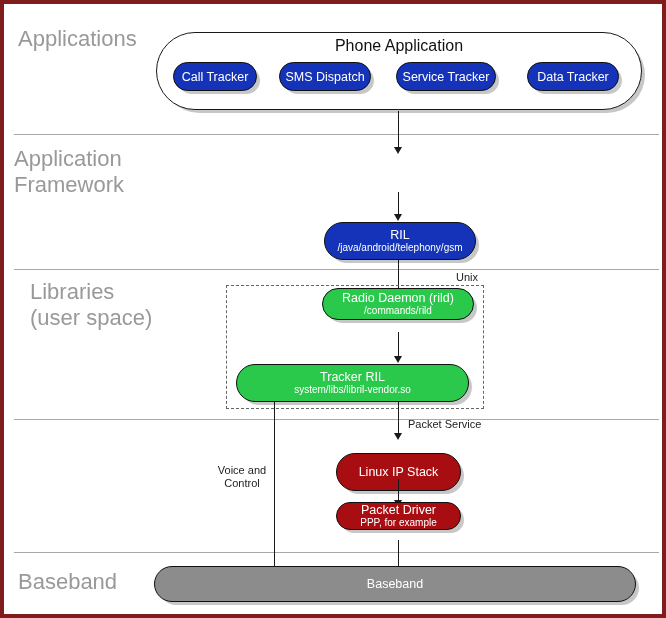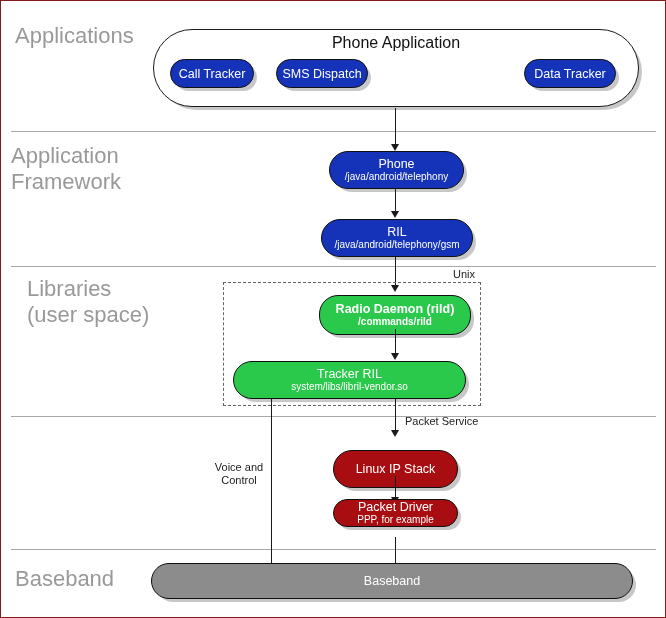--- a/index.html
+++ b/index.html
@@ -3,21 +3,21 @@
 <meta charset="utf-8">
 <style>
   html,body{margin:0;padding:0;background:#ffffff;}
   body{font-family:"Liberation Sans",sans-serif;}
 
   #canvas{
     position:relative;
     width:666px;height:618px;
     background:#ffffff;
     box-sizing:border-box;
-    border:1px solid #7f1d1d;
+    border:4px solid #7f1d1d;
     overflow:hidden;
   }
 
   
   .divider{position:absolute;left:10px;width:645px;height:1px;background:#a8a8a8;}
 
   
   .layer-label{
     position:absolute;
     color:#999999;
@@ -115,48 +115,47 @@
 
   <div id="apps-container">
     <div id="apps-title">Phone Application</div>
 
     <div class="node blue app-pill" style="left:16px;width:84px;">
       <span class="t1">Call Tracker</span>
     </div>
     <div class="node blue app-pill" style="left:122px;width:92px;">
       <span class="t1">SMS Dispatch</span>
     </div>
+    <div class="node blue app-pill" style="left:239px;width:100px;">
+      <span class="t1">Service Tracker</span>
+    </div>
     <div class="node blue app-pill" style="left:370px;width:92px;">
       <span class="t1">Data Tracker</span>
     </div>
   </div>
 
   <div class="vline" style="left:394px;top:107px;height:37px;"></div>
   <div class="arrowhead" style="left:390px;top:143px;"></div>
 
-  <div class="node blue" style="left:328px;top:150px;width:135px;height:38px;border-radius:19px;">
-    <span class="t1">Phone</span>
-    <span class="t2">/java/android/telephony</span>
-  </div>
 
   <div class="vline" style="left:394px;top:188px;height:23px;"></div>
   <div class="arrowhead" style="left:390px;top:210px;"></div>
 
   <div class="node blue" style="left:320px;top:218px;width:152px;height:38px;border-radius:19px;">
     <span class="t1">RIL</span>
     <span class="t2">/java/android/telephony/gsm</span>
   </div>
 
   <div class="vline" style="left:394px;top:256px;height:29px;"></div>
   <div class="arrowhead" style="left:390px;top:284px;"></div>
 
   <div id="unix-box"></div>
   <div id="unix-label">Unix</div>
 
-  <div class="node green" style="left:318px;top:294px;width:152px;height:40px;border-radius:19px;font-weight:bold;">
+  <div class="node green" style="left:318px;top:284px;width:152px;height:32px;border-radius:19px;">
     <span class="t1">Radio Daemon (rild)</span>
     <span class="t2">/commands/rild</span>
   </div>
 
   <div class="vline" style="left:394px;top:328px;height:25px;"></div>
   <div class="arrowhead" style="left:390px;top:352px;"></div>
 
   <div class="node green" style="left:232px;top:360px;width:233px;height:38px;border-radius:19px;">
     <span class="t1">Tracker RIL</span>
     <span class="t2">system/libs/libril-vendor.so</span>

